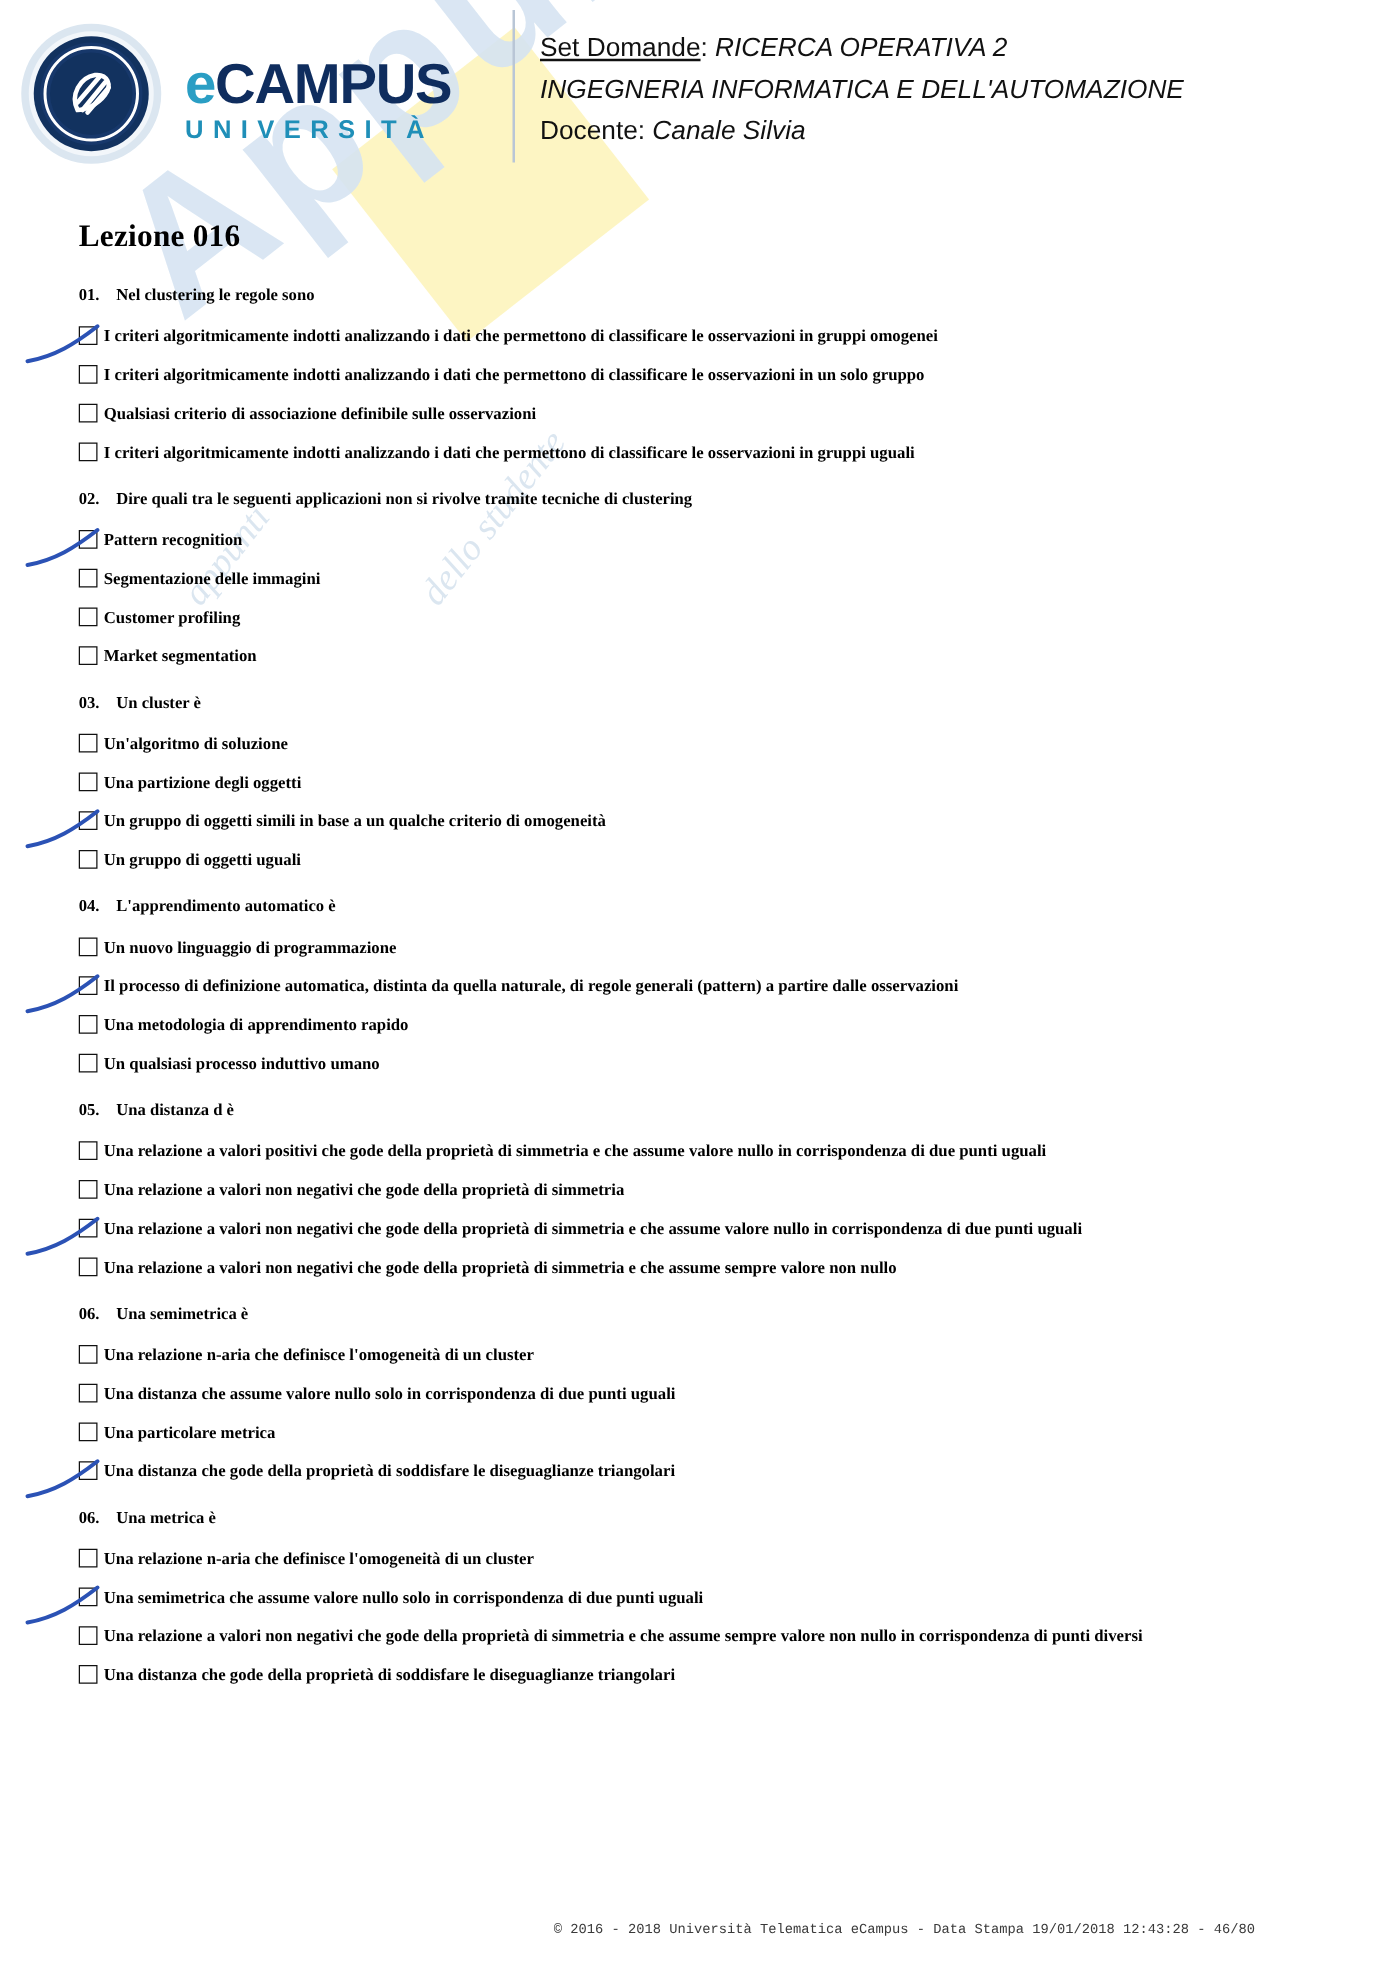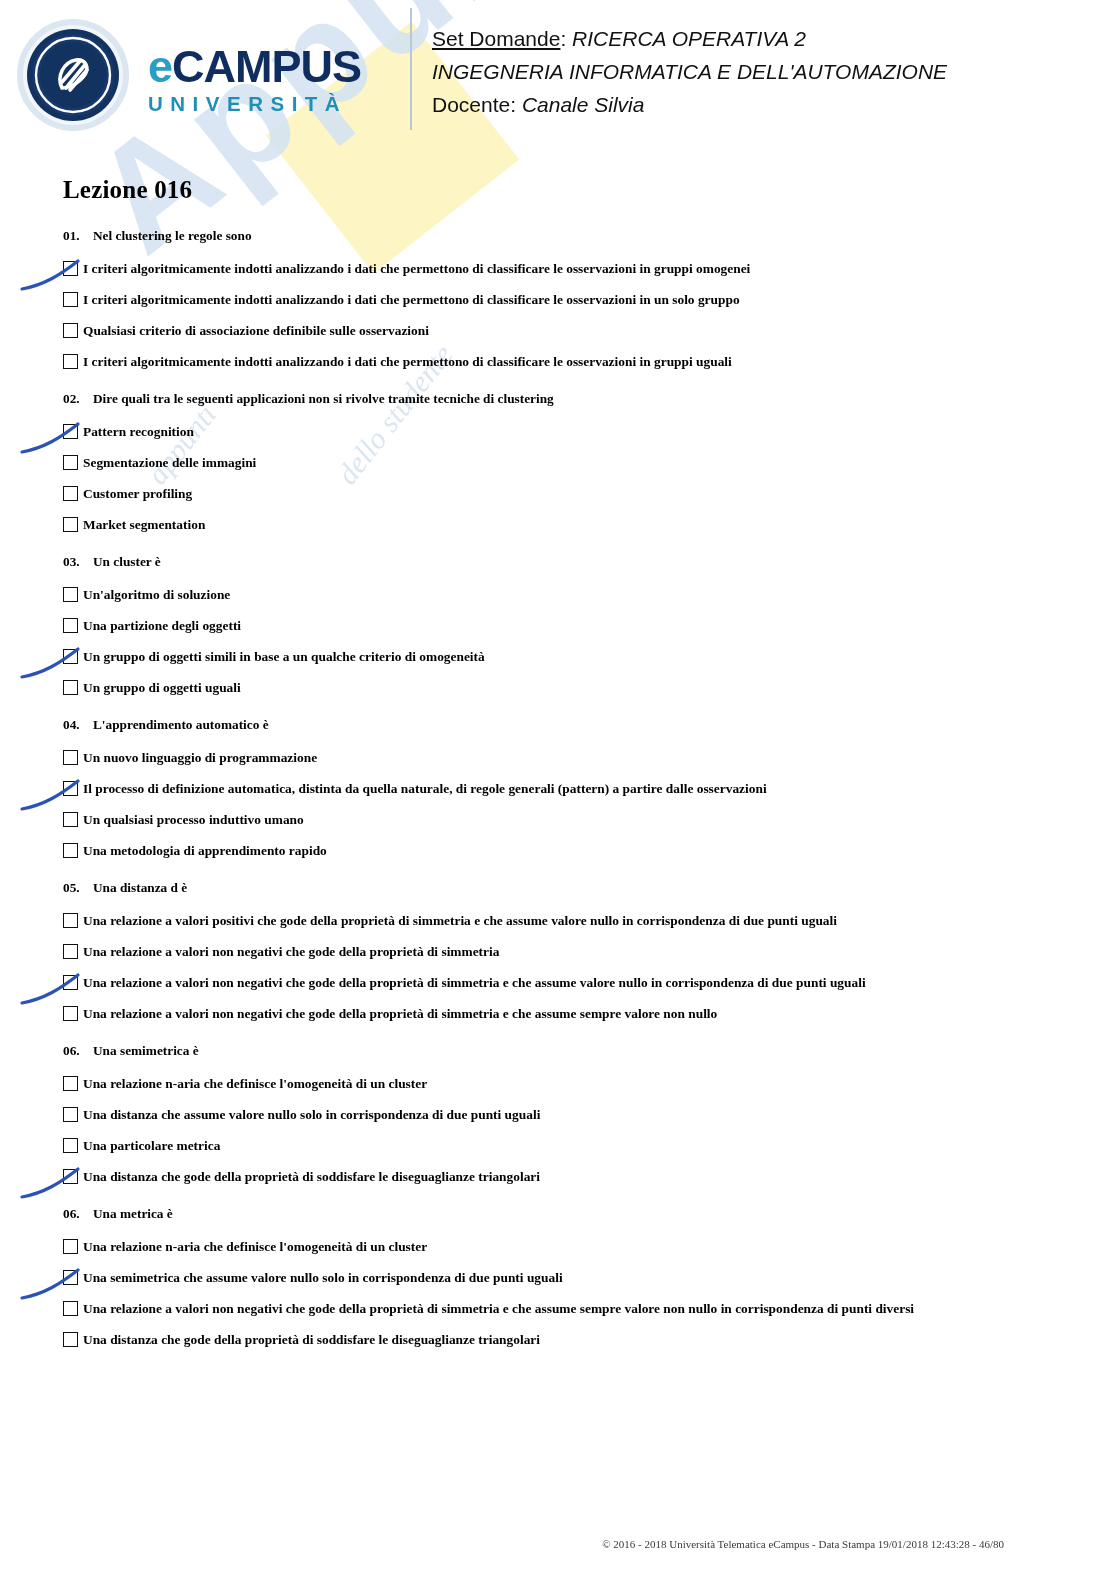--- a/index.html
+++ b/index.html
@@ -186,21 +186,21 @@
 
   
   .footer {
     position: absolute;
     left: 0;
     top: 1538px;
     width: 1032px;
     text-align: right;
     padding-right: 28px;
     box-sizing: border-box;
-    font-family: Liberation Serif, serif;
+    font-family: Liberation Mono, monospace;
     font-size: 11px;
     color: #3a3a3a;
     z-index: 2;
   }
 </style>
 </head>
 <body>
 
 <div class="watermark">
   <div class="wm-yellow"></div>
@@ -330,25 +330,25 @@
           <div class="answer">
             <div class="cbox">
               <svg width="100" height="45" viewBox="0 0 100 45">
                 <path d="M0 40 C 22 36, 38 26, 56 12" stroke="#2b52b5" stroke-width="3.2" fill="none" stroke-linecap="round"></path>
               </svg>
             </div>
             <span class="ans-text">Il processo di definizione automatica, distinta da quella naturale, di regole generali (pattern) a partire dalle osservazioni</span>
           </div>
           <div class="answer">
             <div class="cbox"></div>
+            <span class="ans-text">Una metodologia di apprendimento rapido</span>
+          </div>
+          <div class="answer">
+            <div class="cbox"></div>
             <span class="ans-text">Un qualsiasi processo induttivo umano</span>
-          </div>
-          <div class="answer">
-            <div class="cbox"></div>
-            <span class="ans-text">Una metodologia di apprendimento rapido</span>
           </div>
         </div>
       </div>
       <div class="question">
         <div class="q-head"><span class="q-num">05.</span><span>Una distanza d è</span></div>
         <div class="answers">
           <div class="answer">
             <div class="cbox"></div>
             <span class="ans-text">Una relazione a valori positivi che gode della proprietà di simmetria e che assume valore nullo in corrispondenza di due punti uguali</span>
           </div>

